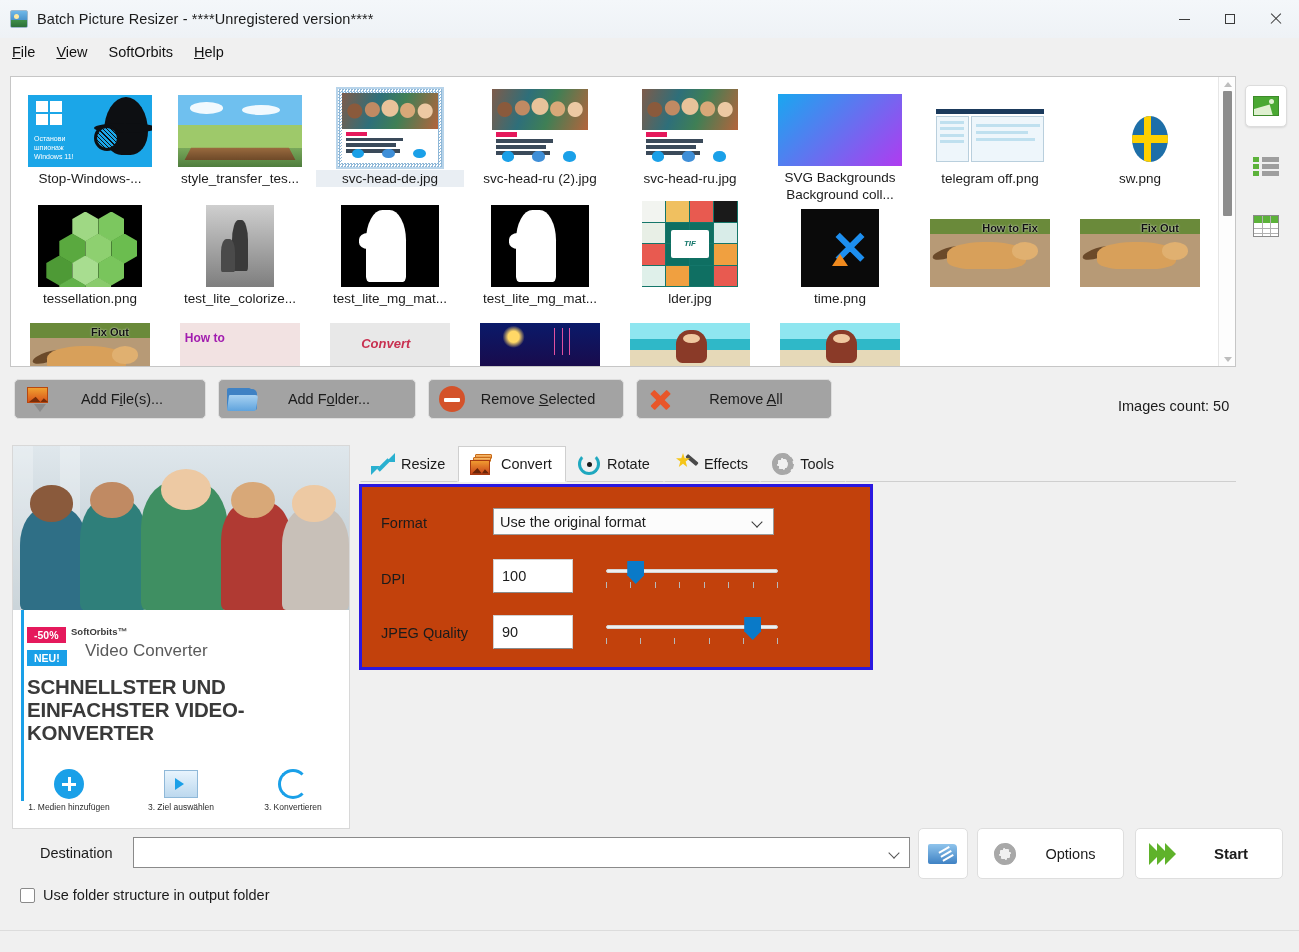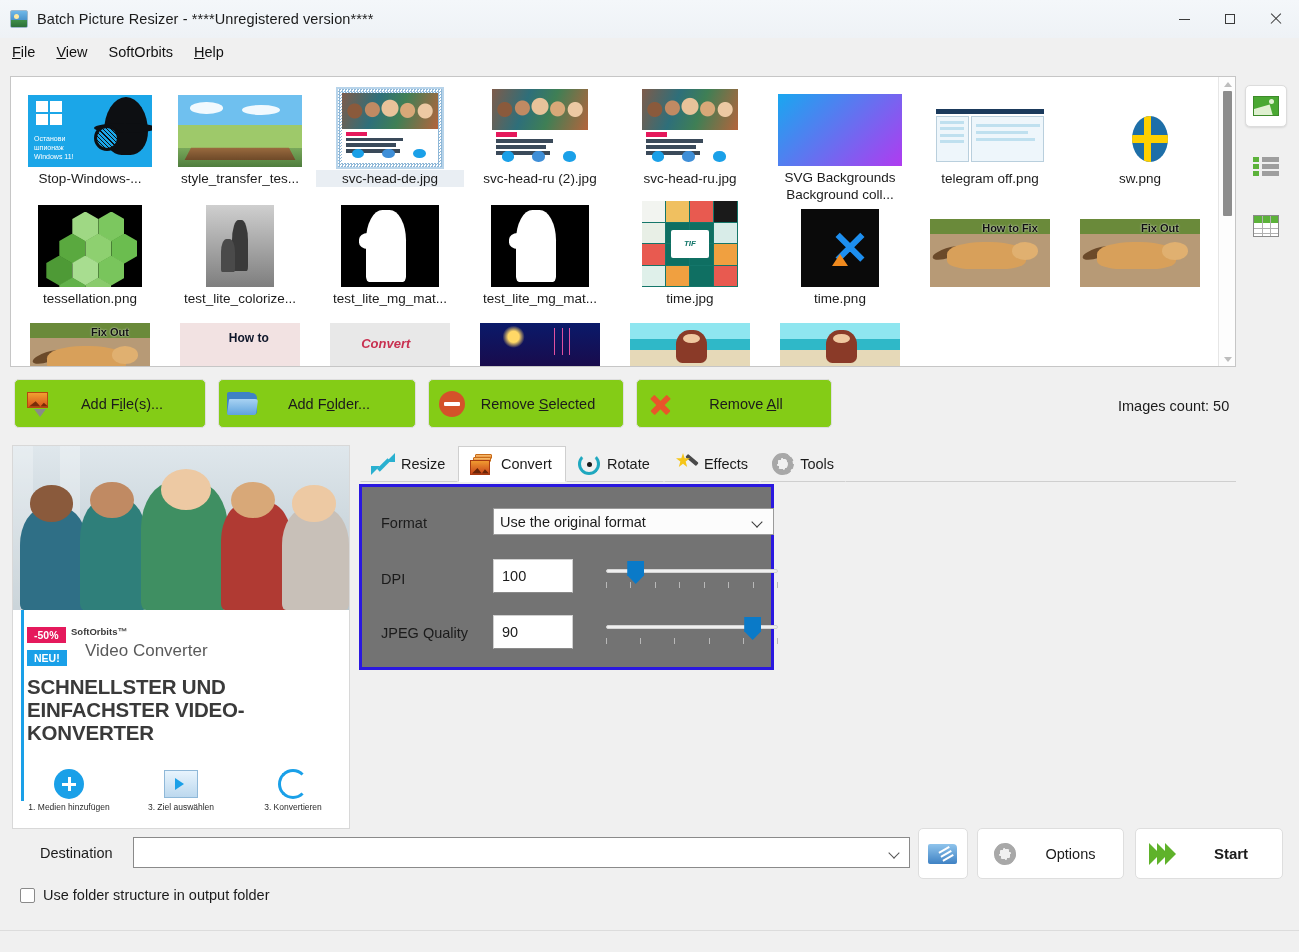--- a/index.html
+++ b/index.html
@@ -192,21 +192,21 @@
   .art-cat .txt { position: absolute; width: 100%; text-align: center; color: #111;
     font-size: 11px; font-weight: bold; text-shadow: 0 0 2px #fff; }
 
   .art-beach { background: linear-gradient(#8fe6f0 0 34%, #2fb8c8 34% 58%, #e6d9b8 58% 100%); position: relative; }
   .art-beach .girl { position: absolute; left: 38%; top: 16%; width: 26%; height: 72%;
     background: #8a3a28; border-radius: 44% 44% 20% 20%; }
   .art-beach .face { position: absolute; left: 44%; top: 24%; width: 14%; height: 20%;
     background: #f0c8a0; border-radius: 50%; }
 
   .art-makeup { background: #f2e2e2; position: relative; }
-  .art-makeup .t { position: absolute; left: 4%; top: 18%; color: #0f172a; font-size: 12px; font-weight: bold; margin-left: 44px; }
+  .art-makeup .t { position: absolute; left: 4%; top: 18%; color: #a21caf; font-size: 12px; font-weight: bold; }
   .art-convert { background: #e8e8e8; position: relative; }
   .art-convert .t { position: absolute; left: 26%; top: 28%; color: #c83050; font-size: 13px; font-weight: bold; font-style: italic; }
   .art-fireworks { background: radial-gradient(circle at 28% 30%, #ffd866 0 6%, transparent 12%), linear-gradient(#0a1a6a,#1a0a4a); position: relative; }
   .art-fireworks .ray { position: absolute; background: #e050a0; width: 1px; height: 60%; left: 62%; top: 10%; }
 
   
   #thumb-sb {
     position: absolute; right: 0; top: 0; width: 17px; height: 289px;
     background: #fdfdfd; border-left: 1px solid #e6e6e6;
   }
@@ -236,21 +236,21 @@
   .ic-list { width: 26px; height: 20px; position: relative; }
   .ic-list .d { position: absolute; left: 0; width: 6px; height: 5px; background: #5cb23a; }
   .ic-list .l { position: absolute; left: 9px; width: 17px; height: 5px; background: #9e9e9e; }
   .ic-table { width: 26px; height: 22px; border: 1px solid #8a8a8a; position: relative; background: #fff; }
   .ic-table .hd { position: absolute; left: 0; top: 0; width: 100%; height: 7px; background: #5cb23a; }
   .ic-table .v { position: absolute; top: 0; width: 1px; height: 100%; background: #b0b0b0; }
   .ic-table .h { position: absolute; left: 0; width: 100%; height: 1px; background: #b0b0b0; }
 
   
   .actbtn {
-    position: absolute; height: 49px; background: #84cc16; border: 1px solid #dedede;
+    position: absolute; height: 40px; background: #a3a3a3; border: 1px solid #dedede;
     border-radius: 5px; display: flex; align-items: center;
   }
   .actbtn .ico { width: 46px; display: flex; align-items: center; justify-content: center; flex: 0 0 auto; }
   .actbtn .lbl { font-size: 14.5px; color: #1b1b1b; flex: 1; text-align: center; padding-right: 22px; white-space: nowrap; }
   .actbtn .lbl .mn { text-decoration: underline; }
   #btn-addfiles  { left: 14px;  top: 379px; width: 192px; }
   #btn-addfolder { left: 218px; top: 379px; width: 198px; }
   #btn-removesel { left: 428px; top: 379px; width: 196px; }
   #btn-removeall { left: 636px; top: 379px; width: 196px; }
   #images-count { position: absolute; left: 1118px; top: 398px; font-size: 14.5px; color: #1b1b1b; }
@@ -354,22 +354,22 @@
       conic-gradient(#a8a8a8 0 8%, transparent 8% 12.5%, #a8a8a8 12.5% 20.5%, transparent 20.5% 25%,
       #a8a8a8 25% 33%, transparent 33% 37.5%, #a8a8a8 37.5% 45.5%, transparent 45.5% 50%,
       #a8a8a8 50% 58%, transparent 58% 62.5%, #a8a8a8 62.5% 70.5%, transparent 70.5% 75%,
       #a8a8a8 75% 83%, transparent 83% 87.5%, #a8a8a8 87.5% 95.5%, transparent 95.5% 100%);
     -webkit-mask: radial-gradient(circle, transparent 0 5px, #000 5px);
             mask: radial-gradient(circle, transparent 0 5px, #000 5px);
   }
 
   
   #convert-panel {
-    position: absolute; left: 359px; top: 484px; width: 415px; height: 186px;
-    background: #737373; border: 3px solid #2a18e0;
+    position: absolute; left: 359px; top: 484px; width: 514px; height: 186px;
+    background: #c2410c; border: 3px solid #2a18e0;
   }
   .row-label { position: absolute; font-size: 14.5px; color: #1b1b1b; }
   #lbl-format  { left: 19px; top: 28px; }
   #lbl-dpi     { left: 19px; top: 84px; }
   #lbl-jpegq   { left: 19px; top: 138px; }
 
   #format-select {
     position: absolute; left: 131px; top: 21px; width: 281px; height: 27px;
     background: #fcfcfc; border: 1px solid #9a9a9a;
     display: flex; align-items: center; padding: 0 6px; gap: 48px;
@@ -669,21 +669,21 @@
                 <i class="cell" style="left:50%;top:50%;width:24%;height:24%;background:#0f6f62"></i>
                 <i class="cell" style="left:75%;top:50%;width:24%;height:24%;background:#f0a040"></i>
                 <i class="cell" style="left:0%;top:75%;width:24%;height:24%;background:#dff0ea"></i>
                 <i class="cell" style="left:25%;top:75%;width:24%;height:24%;background:#f0a040"></i>
                 <i class="cell" style="left:50%;top:75%;width:24%;height:24%;background:#0f6f62"></i>
                 <i class="cell" style="left:75%;top:75%;width:24%;height:24%;background:#e85a50"></i>
                 <i class="scr">TIF</i>
               </div>
             </div>
           </div>
-          <div class="thumb-label">time.jpg</div>
+          <div class="thumb-label">lder.jpg</div>
         </div>
         <div class="thumb-cell">
           <div class="thumb-img-wrap">
             <div class="thumb-img" style="width:78px;height:78px">
               <div class="art art-time">
                 <span class="x">✕</span>
                 <i class="tri"></i>
               </div>
             </div>
           </div>

